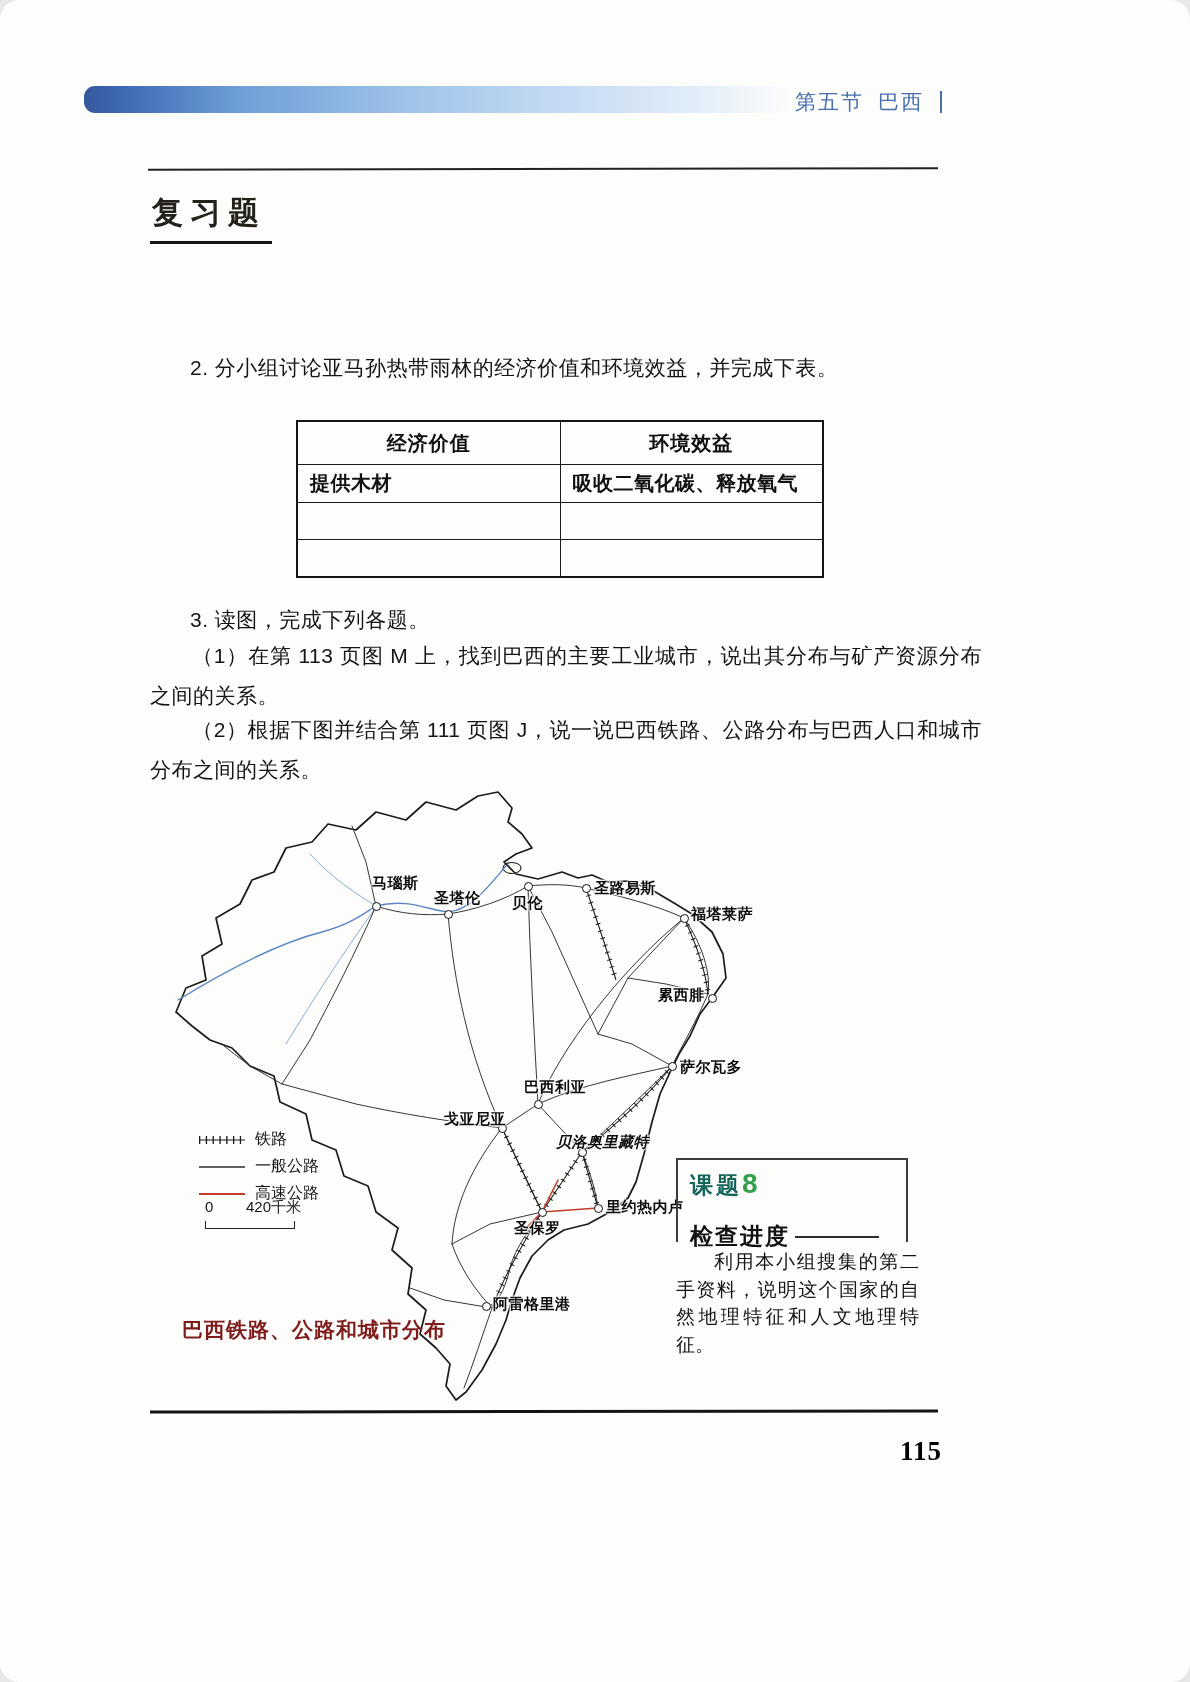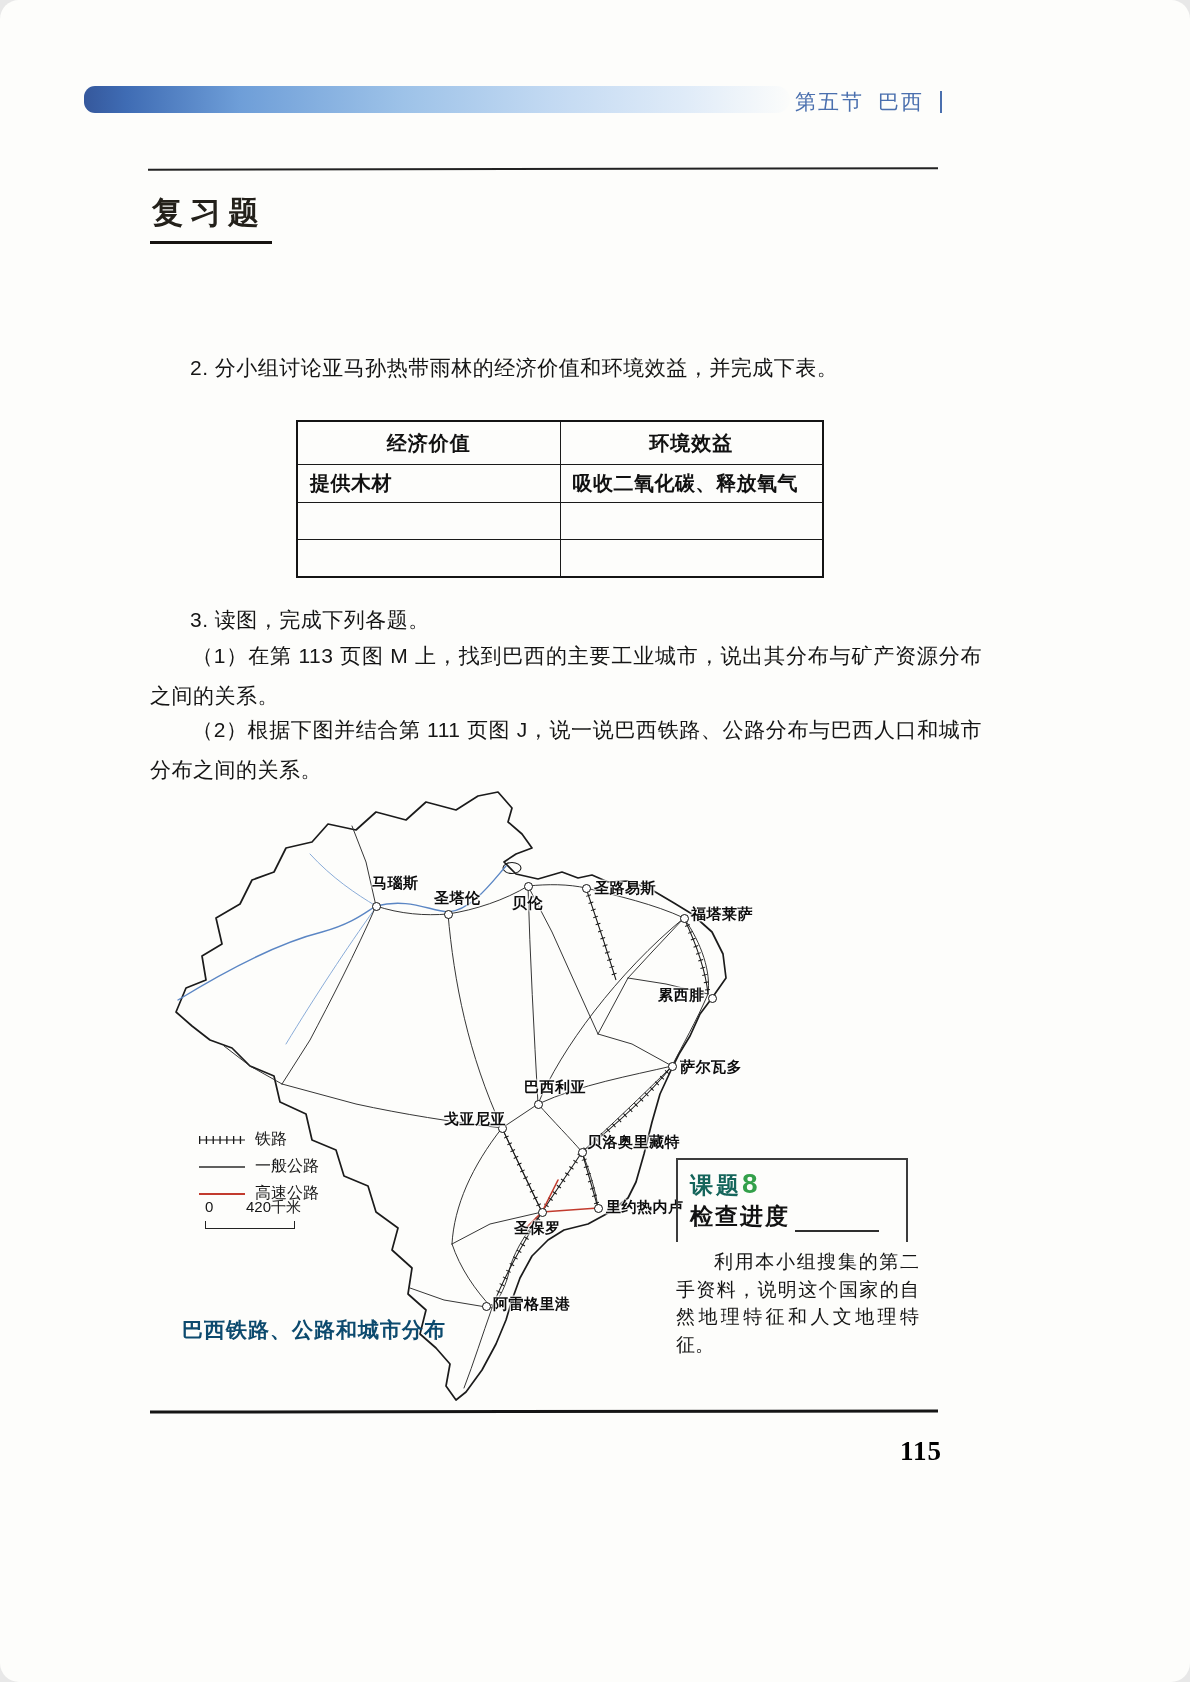--- a/index.html
+++ b/index.html
@@ -76,32 +76,32 @@
   
   .legend{left:198px;top:1126px;width:130px;font-size:16px;color:#161616;}
   .legend .row{display:flex;align-items:center;gap:9px;height:27px;}
   .legend svg{flex:0 0 auto;}
 
   
   .scalebar{left:205px;top:1198px;width:100px;font-size:15px;color:#161616;}
   .scalebar .nums{display:flex;justify-content:space-between;width:96px;}
   .scalebar .bar{margin-top:4px;width:88px;height:7px;border-left:1.6px solid #222;border-right:1.6px solid #222;border-bottom:1.6px solid #222;}
 
-  .map-caption{left:182px;top:1316px;font-size:21px;font-weight:600;letter-spacing:1px;color:#0c4a6e;}
+  .map-caption{left:182px;top:1316px;font-size:21px;font-weight:600;letter-spacing:1px;color:#7f1d1d;}
 
   
   .topic-box{
     left:676px;top:1158px;width:232px;height:84px;
     border-top:2px solid #3c3c3c;border-left:2px solid #3c3c3c;border-right:2px solid #3c3c3c;
     padding:8px 0 0 12px;box-sizing:border-box;
   }
   .topic-line1{display:flex;align-items:baseline;gap:0;}
   .topic-word{font-size:23px;font-weight:800;color:#15655b;letter-spacing:3px;}
   .topic-num{font-size:28px;font-weight:800;color:#33a04a;}
-  .topic-line2{margin-top:0;display:flex;align-items:flex-end;}
+  .topic-line2{margin-top:20px;display:flex;align-items:center;}
   .topic-sub{font-size:23px;font-weight:800;color:#121212;letter-spacing:2px;}
   .topic-dash{display:inline-block;width:84px;border-top:2.2px solid #2e2e2e;margin-left:5px;}
   .topic-body{
     left:676px;top:1250px;width:243px;
     font-size:19px;line-height:1.45;text-indent:2em;text-align:justify;color:#151515;font-family:Liberation Mono, monospace;
   }
 
   .page-number{
     left:900px;top:1436px;font-size:27px;letter-spacing:1px;color:#000000;
     font-family:"Liberation Serif","DejaVu Serif",serif;font-weight:600;
@@ -237,21 +237,21 @@
 
   <span class="city-label" style="left:372px;top:874px;">马瑙斯</span>
   <span class="city-label" style="left:434px;top:889px;">圣塔伦</span>
   <span class="city-label" style="left:512px;top:894px;">贝伦</span>
   <span class="city-label" style="left:594px;top:879px;">圣路易斯</span>
   <span class="city-label" style="left:691px;top:905px;">福塔莱萨</span>
   <span class="city-label" style="left:658px;top:986px;">累西腓</span>
   <span class="city-label" style="left:680px;top:1058px;">萨尔瓦多</span>
   <span class="city-label" style="left:524px;top:1078px;">巴西利亚</span>
   <span class="city-label" style="left:444px;top:1110px;">戈亚尼亚</span>
-  <span class="city-label" style="left:587px;top:1133px;">贝洛奥里藏特</span>
+  <span class="city-label" style="left:556px;top:1133px;font-style:italic;">贝洛奥里藏特</span>
   <span class="city-label" style="left:606px;top:1198px;">里约热内卢</span>
   <span class="city-label" style="left:514px;top:1219px;">圣保罗</span>
   <span class="city-label" style="left:493px;top:1295px;">阿雷格里港</span>
 
   <div class="abs legend">
     <div class="row">
       <svg width="48" height="12">
         <line x1="1" y1="6" x2="47" y2="6" stroke="#1a1a1a" stroke-width="1.1"></line>
         <line x1="1" y1="6" x2="47" y2="6" stroke="#1a1a1a" stroke-width="8" stroke-dasharray="1.3 5.5"></line>
       </svg>

